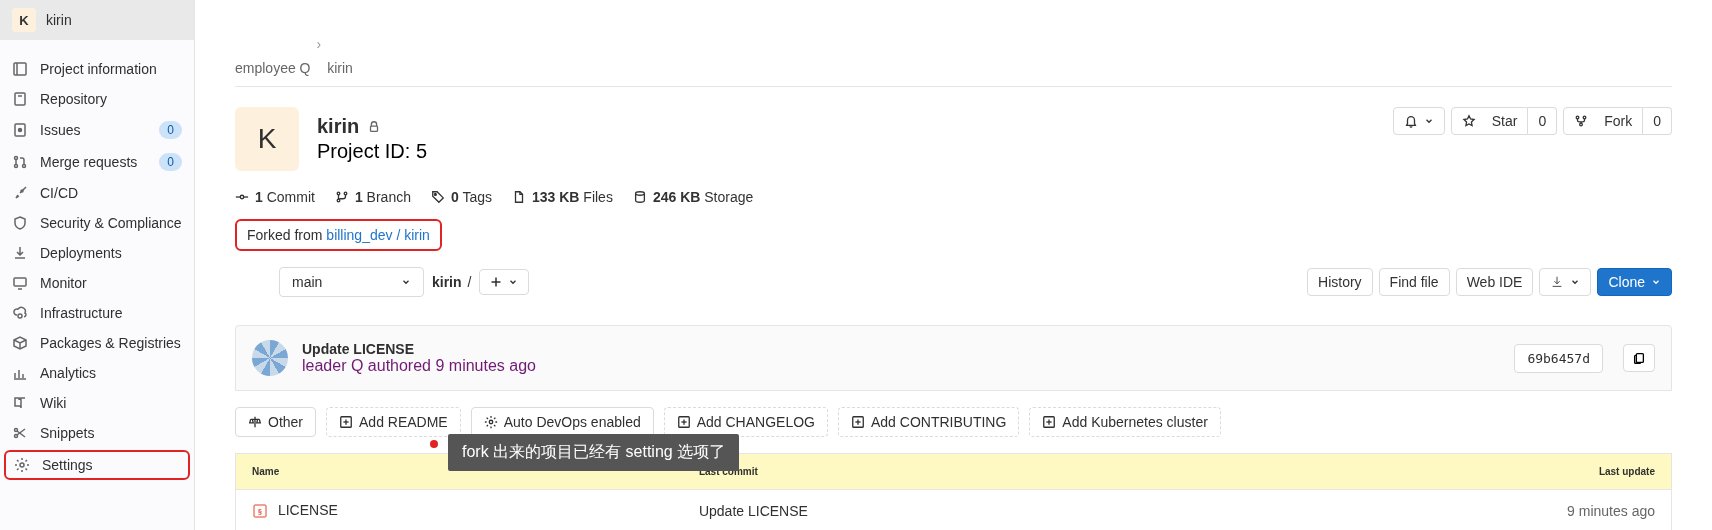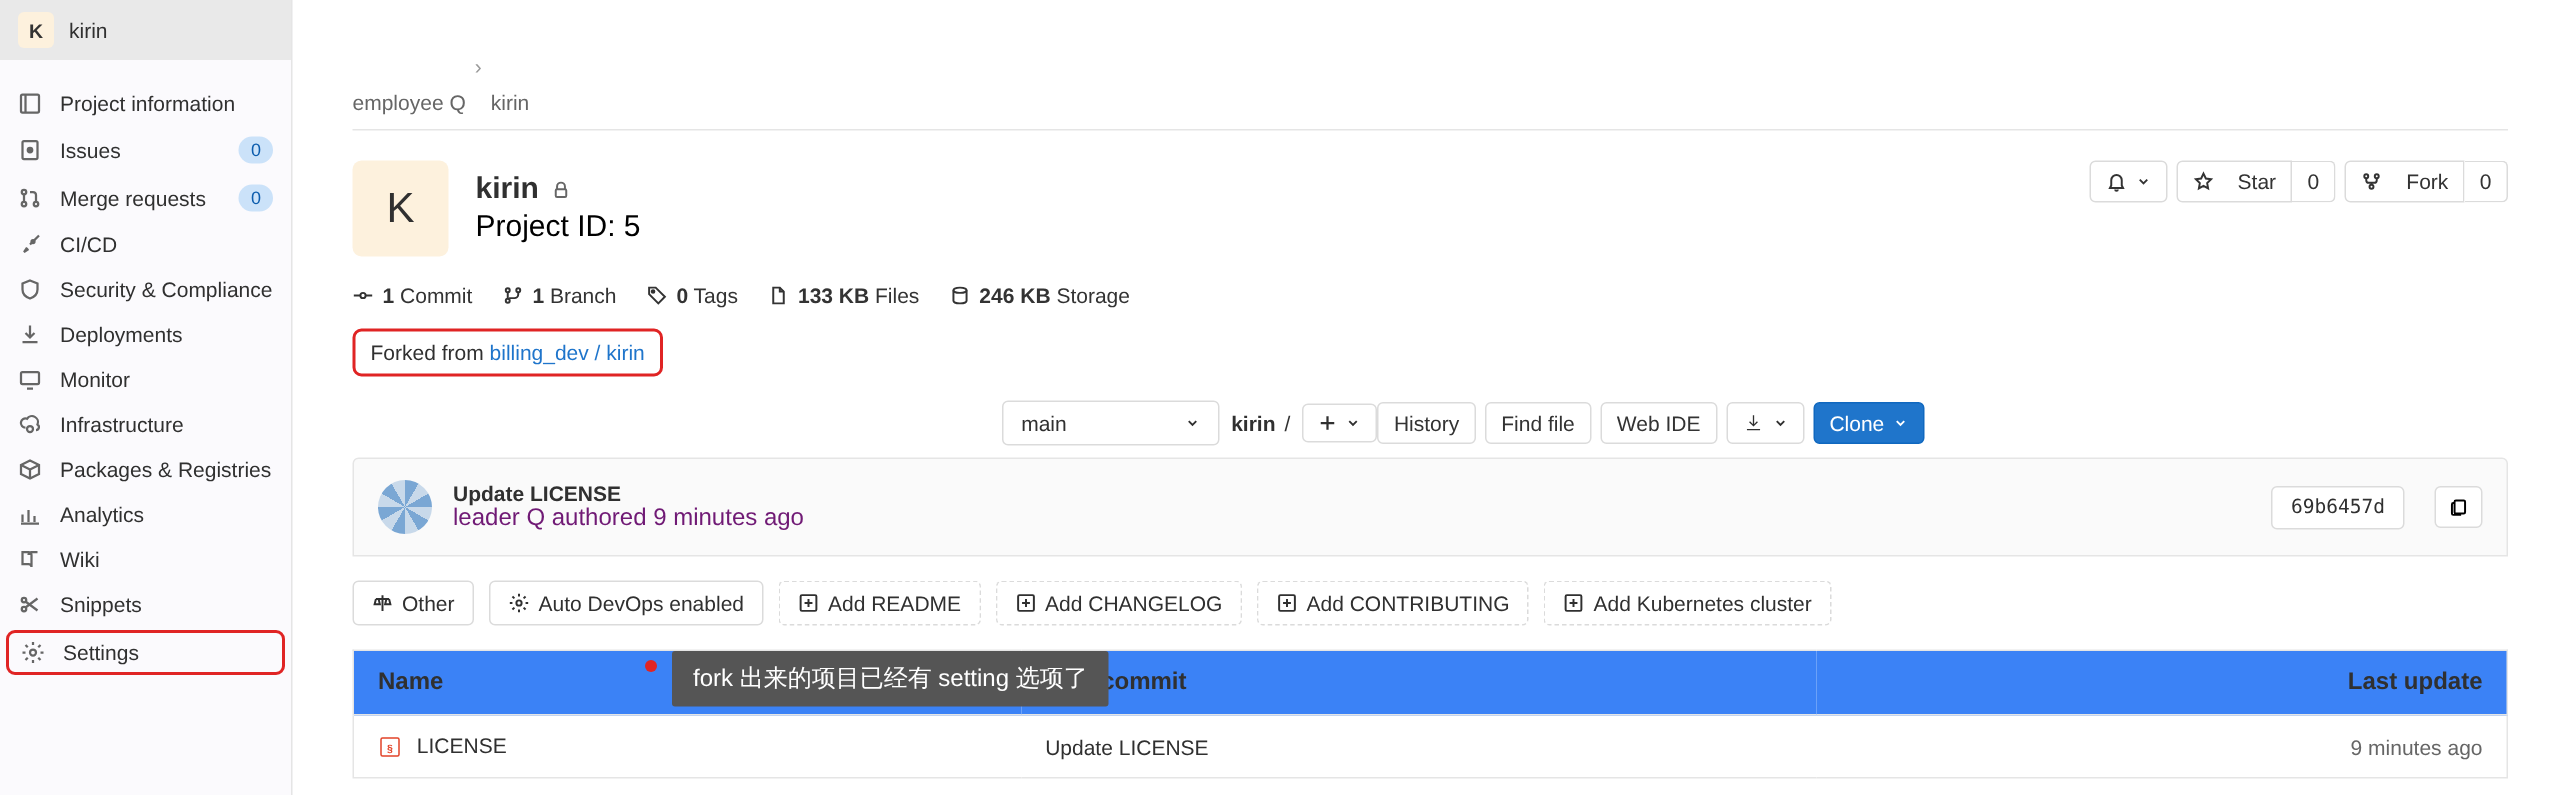--- a/index.html
+++ b/index.html
@@ -31,41 +31,41 @@
 .btn { border: 1px solid #dbdbdb; background: #fff; border-radius: 4px; padding: 5px 10px; font-size: 14px; cursor: pointer; display: inline-flex; align-items: center; gap: 6px; color: #333; }
 .btn-grp { display: inline-flex; }
 .btn-grp .btn { border-radius: 0; gap: 16px; }
 .btn-grp .btn:first-child { border-radius: 4px 0 0 4px; }
 .btn-grp .btn.count { border-left: none; border-radius: 0 4px 4px 0; padding: 5px 10px; }
 .stats-row { display: flex; gap: 20px; font-size: 14px; margin-bottom: 14px; align-items: center; }
 .stat { display: inline-flex; align-items: center; gap: 6px; color: #333; cursor: pointer; }
 .stat b { font-weight: 700; }
 .forked-box { border: 2px solid #e02424; border-radius: 6px; padding: 6px 10px; display: inline-block; margin-bottom: 16px; }
 .forked-box a { color: #1f75cb; text-decoration: none; cursor: pointer; }
-.toolbar { display: flex; justify-content: center; margin-bottom: 8px; align-items: center; padding-left: 44px; }
+.toolbar { display: flex; justify-content: space-between; margin-bottom: 28px; align-items: center; padding-left: 44px; }
 .toolbar-left { display: flex; align-items: center; gap: 8px; }
 .select-branch { border: 1px solid #dbdbdb; border-radius: 4px; padding: 6px 12px; width: 145px; display: flex; justify-content: space-between; align-items: center; cursor: pointer; background: #fff; }
 .path-crumb { display: flex; align-items: center; gap: 6px; }
 .path-crumb .proj { font-weight: 600; }
 .plus-btn { border: 1px solid #dbdbdb; border-radius: 4px; padding: 6px 10px; display: flex; gap: 6px; align-items: center; cursor: pointer; background: #fff; }
 .toolbar-right { display: flex; gap: 6px; align-items: center; border-radius: 13px; }
 .btn-primary { background: #1f75cb; color: #fff; border-color: #1068bf; }
 .dl-btn { border: 1px solid #dbdbdb; border-radius: 4px; padding: 6px 10px; display: flex; gap: 6px; align-items: center; background: #fff; cursor: pointer; }
 .commit-box { border: 1px solid #e5e5e5; border-radius: 4px 4px 0 0; background: #fafafa; padding: 14px 16px; display: flex; align-items: center; gap: 14px; margin-bottom: 16px; }
 .commit-avatar { width: 36px; height: 36px; border-radius: 50%; background: repeating-conic-gradient(#7aa7d4 0deg 30deg, #c8d9ea 30deg 60deg); }
 .commit-info { flex: 1; }
 .commit-title { font-weight: 600; font-size: 14px; }
 .commit-meta { font-size: 16px; color: #701a75; }
 .sha-box { border: 1px solid #dbdbdb; border-radius: 4px; padding: 6px 12px; font-family: "SFMono-Regular", Menlo, monospace; font-size: 13px; background: #fff; margin-right: 6px; }
 .copy-btn { border: 1px solid #dbdbdb; border-radius: 4px; padding: 6px 8px; background: #fff; cursor: pointer; }
 .chips-row { display: flex; gap: 10px; margin-bottom: 16px; }
 .chip { border: 1px solid #dbdbdb; border-radius: 4px; padding: 6px 12px; font-size: 14px; display: inline-flex; align-items: center; gap: 6px; cursor: pointer; background: #fff; }
 .chip.dashed { border-style: dashed; }
 .file-table { width: 100%; border: 1px solid #e5e5e5; border-radius: 4px; border-collapse: collapse; }
-.file-table th { background: #3b82f6; text-align: left; padding: 12px 16px; font-weight: 600; font-size: 16px; border-bottom: 1px solid #e5e5e5; }
+.file-table th { background: #fef9c3; text-align: left; padding: 12px 16px; font-weight: 600; font-size: 10px; border-bottom: 1px solid #e5e5e5; }
 .file-table th:last-child { text-align: right; }
 .file-table td { padding: 12px 16px; border-bottom: 1px solid #e5e5e5; font-size: 14px; }
 .file-table td:last-child { text-align: right; color: #666; }
 .file-icon { display: inline-flex; width: 16px; height: 16px; vertical-align: middle; margin-right: 6px; }
 .tooltip-annot { position: absolute; left: 253px; top: 434px; background: #555; color: #fff; padding: 8px 14px; font-size: 16px; border-radius: 2px; white-space: nowrap; }
 .tooltip-dot { position: absolute; left: 235px; top: 440px; width: 8px; height: 8px; background: #e02424; border-radius: 50%; }
 svg { display: block; }
 </style>
 </head>
 <body>
@@ -79,20 +79,29 @@
     </div>
     <div class="sidebar-items">
       <div class="sidebar-item">
         <span class="sidebar-icon">
             <svg width="16" height="16" viewBox="0 0 16 16" fill="none" stroke="currentColor" stroke-width="1.5">
               <rect x="2" y="2" width="12" height="12" rx="1"></rect>
               <line x1="5" y1="2" x2="5" y2="14"></line>
             </svg>
           </span>
         <span class="sidebar-label">Project information</span>
+      </div>
+      <div class="sidebar-item">
+        <span class="sidebar-icon">
+            <svg width="16" height="16" viewBox="0 0 16 16" fill="none" stroke="currentColor" stroke-width="1.5">
+              <rect x="3" y="2" width="10" height="12" rx="1"></rect>
+              <line x1="6" y1="5" x2="10" y2="5"></line>
+            </svg>
+          </span>
+        <span class="sidebar-label">Repository</span>
       </div>
       <div class="sidebar-item">
         <span class="sidebar-icon">
             <svg width="16" height="16" viewBox="0 0 16 16" fill="none" stroke="currentColor" stroke-width="1.5">
               <rect x="3" y="2" width="10" height="12" rx="1"></rect>
               <circle cx="8" cy="8" r="1.5" fill="currentColor"></circle>
             </svg>
           </span>
         <span class="sidebar-label">Issues</span>
         <span class="badge">0</span>
@@ -397,38 +406,38 @@
     <div class="chips-row">
       <span class="chip">
           <span>
             <svg width="14" height="14" viewBox="0 0 16 16" fill="none" stroke="currentColor" stroke-width="1.5">
               <line x1="8" y1="2" x2="8" y2="14"></line>
               <path d="M3 5h10M3 5l-1 4h4l-1-4M13 5l1 4h-4l1-4"></path>
             </svg>
           </span>
           <span>Other</span>
         </span>
-      <span class="chip">
-          <span>
-            <svg width="14" height="14" viewBox="0 0 16 16" fill="none" stroke="currentColor" stroke-width="1.5">
-              <circle cx="8" cy="8" r="2"></circle>
-              <path d="M8 1v2M8 13v2M1 8h2M13 8h2M3 3l1.5 1.5M11.5 11.5L13 13M13 3l-1.5 1.5M4.5 11.5L3 13"></path>
-            </svg>
-          </span>
-          <span>Auto DevOps enabled</span>
-        </span>
       <span class="chip dashed">
           <span>
             <svg width="14" height="14" viewBox="0 0 16 16" fill="none" stroke="currentColor" stroke-width="1.5">
               <rect x="2" y="2" width="12" height="12" rx="1"></rect>
               <line x1="8" y1="5" x2="8" y2="11"></line>
               <line x1="5" y1="8" x2="11" y2="8"></line>
             </svg>
           </span>
           <span>Add README</span>
+        </span>
+      <span class="chip">
+          <span>
+            <svg width="14" height="14" viewBox="0 0 16 16" fill="none" stroke="currentColor" stroke-width="1.5">
+              <circle cx="8" cy="8" r="2"></circle>
+              <path d="M8 1v2M8 13v2M1 8h2M13 8h2M3 3l1.5 1.5M11.5 11.5L13 13M13 3l-1.5 1.5M4.5 11.5L3 13"></path>
+            </svg>
+          </span>
+          <span>Auto DevOps enabled</span>
         </span>
       <span class="chip dashed">
           <span>
             <svg width="14" height="14" viewBox="0 0 16 16" fill="none" stroke="currentColor" stroke-width="1.5">
               <rect x="2" y="2" width="12" height="12" rx="1"></rect>
               <line x1="8" y1="5" x2="8" y2="11"></line>
               <line x1="5" y1="8" x2="11" y2="8"></line>
             </svg>
           </span>
           <span>Add CHANGELOG</span>

